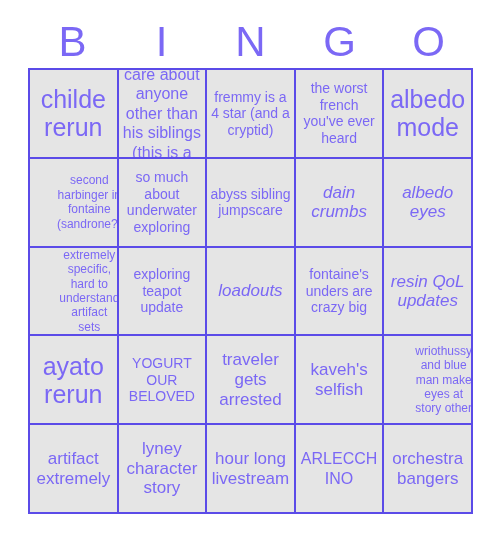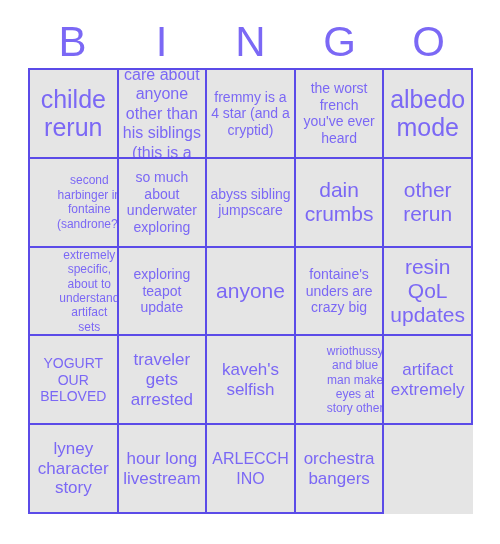--- a/index.html
+++ b/index.html
@@ -71,21 +71,21 @@
   }
   .bingo-cell .cell-text {
     display: block;
     width: 100%;
     line-height: 1.12;
     word-wrap: break-word;
     overflow-wrap: break-word;
   }
   
   .fs-xl  .cell-text { font-size: 25px; line-height: 1.12; }
-  .fs-lg  .cell-text { font-size: 21px; line-height: 1.14; }
+  .fs-lg  .cell-text { font-size: 17px; line-height: 1.14; font-style: italic; }
   .fs-md  .cell-text { font-size: 17px; line-height: 1.16; }
   .fs-sm  .cell-text { font-size: 14px; line-height: 1.18; }
   .fs-xs  .cell-text { font-size: 12px; line-height: 1.2; margin-left: 32px; }
   .fs-xxs .cell-text { font-size: 16px;  line-height: 1.22; }
 </style>
 </head>
 <body>
 
 <div id="bingo-root">
 
@@ -119,36 +119,39 @@
       <div class="bingo-cell fs-sm">
         <span class="cell-text">so much about underwater exploring</span>
       </div>
       <div class="bingo-cell fs-sm">
         <span class="cell-text">abyss sibling jumpscare</span>
       </div>
       <div class="bingo-cell fs-lg">
         <span class="cell-text">dain crumbs</span>
       </div>
       <div class="bingo-cell fs-lg">
-        <span class="cell-text">other rerun</span>
+        <span class="cell-text">albedo eyes</span>
       </div>
       <div class="bingo-cell fs-xs">
-        <span class="cell-text">extremely specific, about to understand artifact sets</span>
+        <span class="cell-text">extremely specific, hard to understand artifact sets</span>
       </div>
       <div class="bingo-cell fs-sm">
         <span class="cell-text">exploring teapot update</span>
       </div>
       <div class="bingo-cell fs-lg">
-        <span class="cell-text">anyone</span>
+        <span class="cell-text">loadouts</span>
       </div>
       <div class="bingo-cell fs-sm">
         <span class="cell-text">fontaine's unders are crazy big</span>
       </div>
       <div class="bingo-cell fs-lg">
         <span class="cell-text">resin QoL updates</span>
+      </div>
+      <div class="bingo-cell fs-xl">
+        <span class="cell-text">ayato rerun</span>
       </div>
       <div class="bingo-cell fs-sm">
         <span class="cell-text">YOGURT OUR BELOVED</span>
       </div>
       <div class="bingo-cell fs-md">
         <span class="cell-text">traveler gets arrested</span>
       </div>
       <div class="bingo-cell fs-md">
         <span class="cell-text">kaveh's selfish</span>
       </div>

